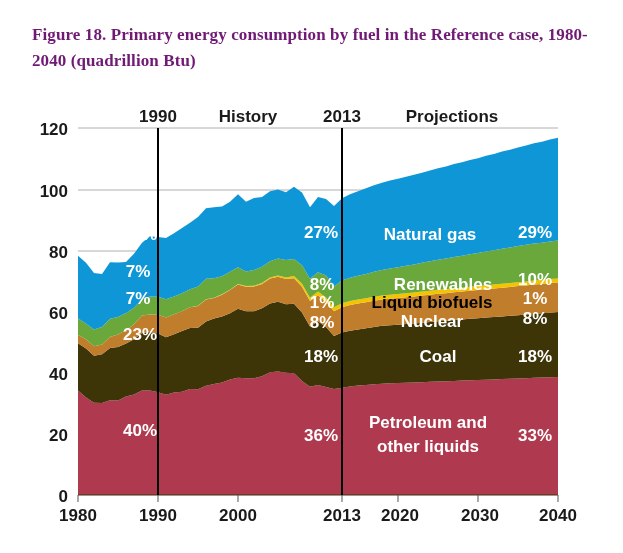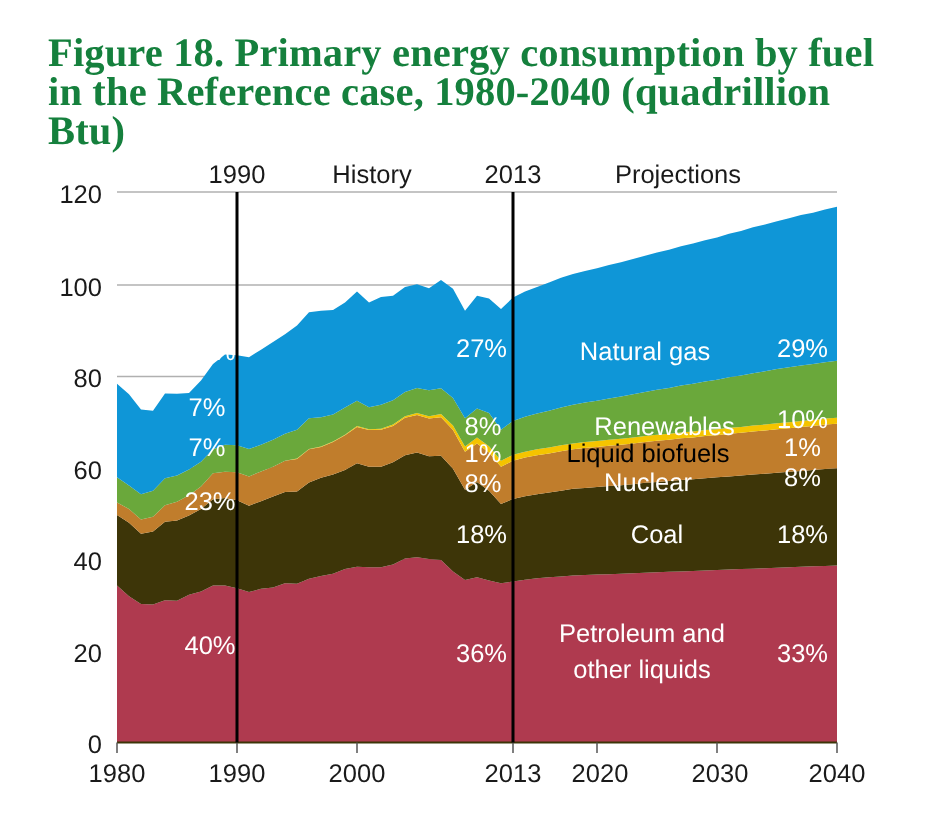--- a/index.html
+++ b/index.html
@@ -4,24 +4,24 @@
 <style>
   html,body{margin:0;padding:0;}
   body{
     width:623px;height:553px;background:#ffffff;
     font-family:"Liberation Sans", sans-serif;
     overflow:hidden;position:relative;
   }
   #fig-title{
     position:absolute;left:32px;top:22px;width:560px;
     font-family:"Liberation Serif", serif;
-    font-weight:bold;font-size:27px;line-height:26px;
-    color:#15803d;letter-spacing:0.1px;
+    font-weight:bold;font-size:17px;line-height:26px;
+    color:#701a75;letter-spacing:0.1px;
   }
-  #chart-area{position:absolute;left:0;top:0;width:623px;height:452px;}
+  #chart-area{position:absolute;left:0;top:0;width:623px;height:452px;font-weight:bold;}
   svg{display:block;}
   .ytick-label{font-family:"Liberation Sans",sans-serif;font-size:17px;fill:#1a1a1a;text-anchor:end;}
   .xtick-label{font-family:"Liberation Sans",sans-serif;font-size:17px;fill:#1a1a1a;text-anchor:middle;}
   .top-label{font-family:"Liberation Sans",sans-serif;font-size:17px;fill:#1a1a1a;text-anchor:middle;}
   .pct-label{font-family:"Liberation Sans",sans-serif;font-size:17px;text-anchor:middle;}
   .series-label{font-family:"Liberation Sans",sans-serif;font-size:17px;text-anchor:middle;}
   .pct-white,.series-white{fill:#ffffff;}
   .pct-dark,.series-dark{fill:#000000;}
   .gridline{stroke:#b0b0b0;stroke-width:1;}
   .axisline{stroke:#3d3508;stroke-width:1.2;}

